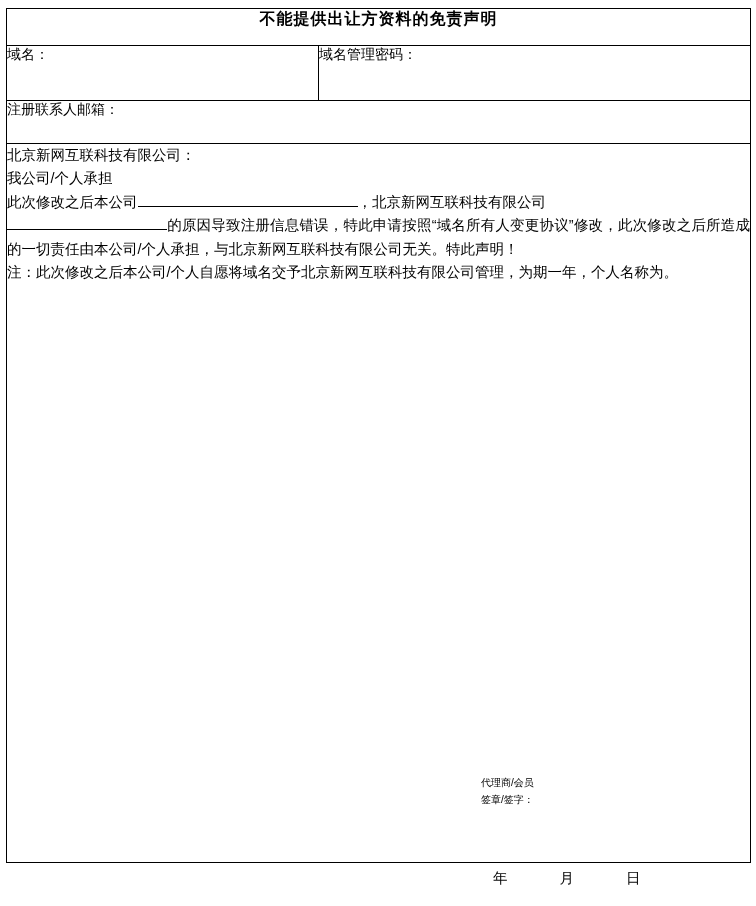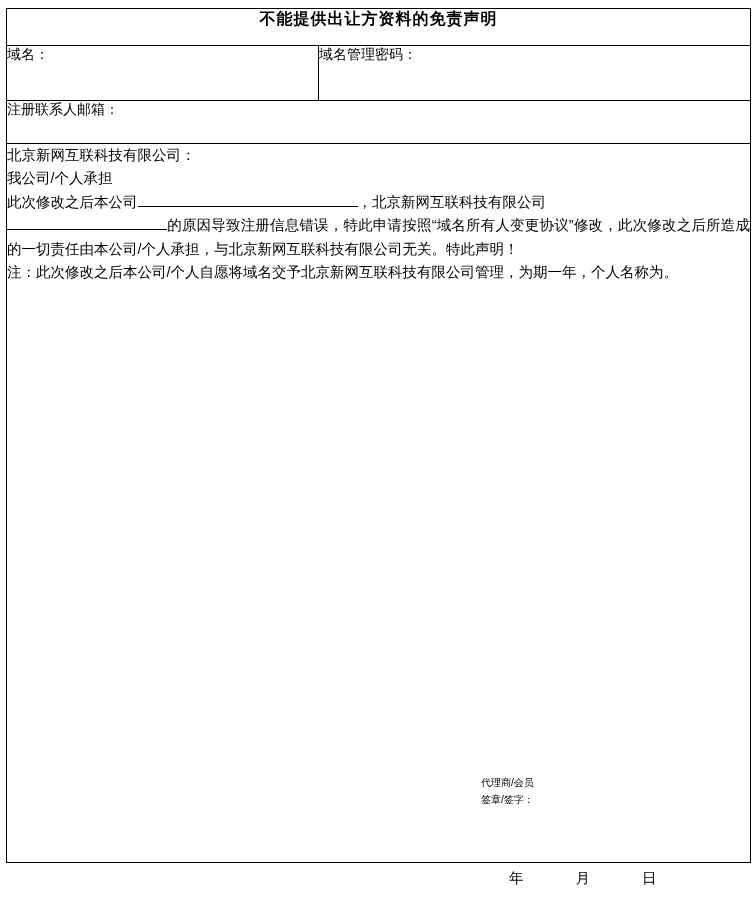--- a/index.html
+++ b/index.html
@@ -85,21 +85,20 @@
     top: 630px;
     font-size: 10px;
     line-height: 1.72;
   }
   .date-block {
     position: absolute;
     left: 486px;
     top: 725px;
     font-size: 14.5px;
     letter-spacing: 0px;
-    margin-left: 16px;
   }
   .date-block .gap-a { display: inline-block; width: 52px; }
   .date-block .gap-b { display: inline-block; width: 52px; }
 </style>
 </head>
 <body>
 
 <div class="page">
 
   <table class="doc-table">

